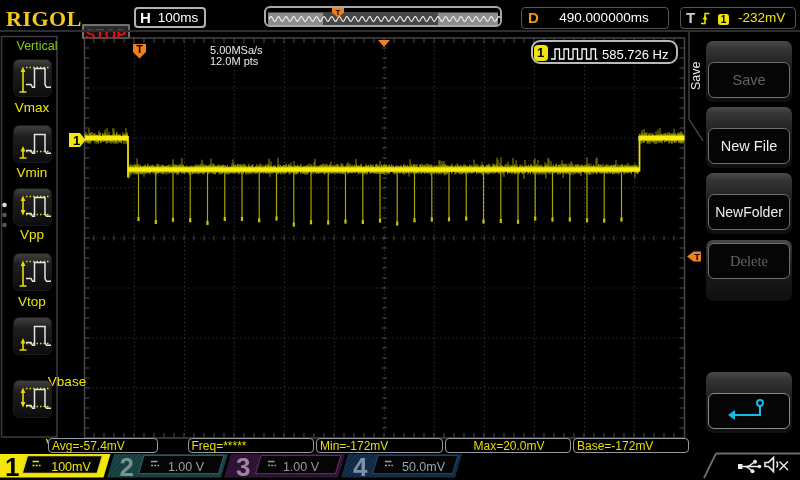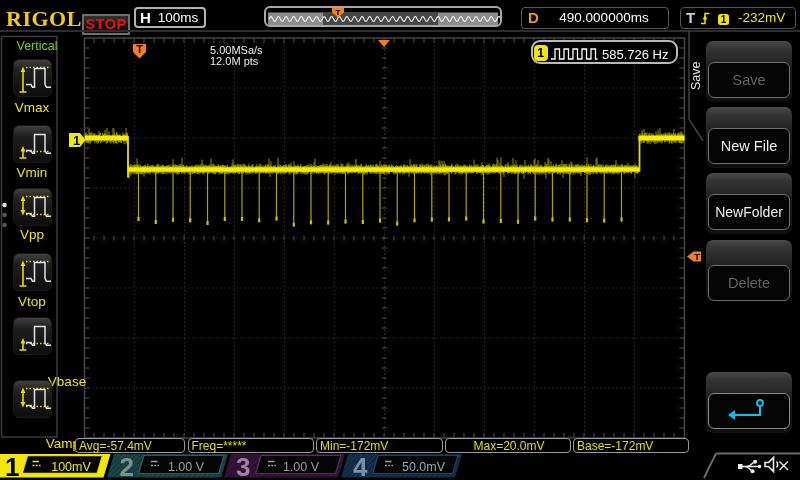--- a/index.html
+++ b/index.html
@@ -14,21 +14,21 @@
   .lbtn{position:absolute;left:13px;width:39px;height:38px;border-radius:6px;
     background:linear-gradient(#404040 0%,#1f1f1f 28%,#0d0d0d 100%);border:1px solid #1a1a1a;box-sizing:border-box;}
   .llab{position:absolute;left:0;width:64px;text-align:center;color:#f0e40a;font-size:13.5px;}
   .meas{position:absolute;top:438px;height:15px;background:#000;border:1px solid #9a9a9a;
     border-radius:4px;color:#e8de00;font-size:12px;line-height:14px;padding-left:3px;box-sizing:border-box;}
 </style></head><body>
 <div id="scr">
 
 <div class="abs" style="left:6px;top:6px;font-family:'Liberation Serif',serif;font-weight:bold;
   font-size:22px;color:#f5c91a;letter-spacing:0.5px;">RIGOL</div>
-<div class="box" style="left:82px;top:14px;width:48px;height:21px;border:2px solid #6f6f6f;border-radius:1px;
+<div class="box" style="left:82px;top:24px;width:48px;height:15px;border:2px solid #6f6f6f;border-radius:1px;
   background:linear-gradient(#313131,#141414 60%,#0d0d0d);
   color:#e81010;font-weight:bold;font-size:14.5px;text-align:center;line-height:17px;letter-spacing:.5px;">STOP</div>
 <div class="box" style="left:134px;top:7px;width:72px;height:21px;border:2px solid #b2b2b2;">
   <span class="abs" style="left:4px;top:0px;color:#fff;font-weight:bold;font-size:15px;line-height:17px;">H</span>
   <span class="abs" style="left:16px;top:0;width:52px;text-align:center;color:#fff;font-size:13.5px;line-height:17px;">100ms</span>
     </div>
 <div class="abs" style="left:210px;top:6px;color:#ececec;font-size:11px;line-height:11px;margin-top:39px;">5.00MSa/s<br>12.0M pts</div>
 <div class="box" style="left:264px;top:6px;width:238px;height:21px;border:2px solid #a8a8a8;border-radius:6px;">
 <svg width="234" height="17" style="position:absolute;left:0;top:0">
   <rect x="2" y="4.5" width="230" height="12.5" fill="#8d8d8d"></rect>
@@ -163,30 +163,30 @@
   <text x="-32" y="12" transform="rotate(-90)" font-size="12.5" fill="#ececec" font-family="Liberation Sans">Save</text>
     </svg>
 <div class="slot" style="top:41px;"></div>
 <div class="slot" style="top:107px;"></div>
 <div class="slot" style="top:173px;"></div>
 <div class="slot" style="top:239.5px;"></div>
 <div class="slot" style="top:371.5px;"></div>
 <div class="btn dis" style="top:62px;">Save</div>
 <div class="btn" style="top:128px;">New File</div>
 <div class="btn" style="top:194px;font-size:14px;">NewFolder</div>
-<div class="btn dis" style="top:265px;">Delete</div>
+<div class="btn dis" style="top:243px;font-family:Liberation Serif, serif;">Delete</div>
 <div class="btn" style="top:392.5px;border-color:#8a8a8a;">
   <svg width="44" height="26">
         <path d="M8,17 H33 V7" stroke="#18b8e8" stroke-width="2" fill="none"></path>
   <polygon points="8,12 8,22 1,17" fill="#18b8e8"></polygon>
   <circle cx="33" cy="5" r="3" fill="none" stroke="#18b8e8" stroke-width="2"></circle>
       </svg>
     </div>
 
-<div class="meas" style="left:75px;width:110px;">Avg=-57.4mV</div>
+<div class="meas" style="left:48px;width:110px;">Avg=-57.4mV</div>
 <div class="meas" style="left:187.5px;width:126.5px;">Freq=*****</div>
 <div class="meas" style="left:316px;width:126.5px;">Min=-172mV</div>
 <div class="meas" style="left:444.5px;width:126.5px;padding-left:28px;">Max=20.0mV</div>
 <div class="meas" style="left:573px;width:116px;">Base=-172mV</div>
 
 <svg class="abs" style="left:0;top:452px" width="800" height="28" viewBox="0 0 800 28">
   <defs>
     <pattern id="h2" patternUnits="userSpaceOnUse" width="3.5" height="3.5" patternTransform="rotate(45)">
       <rect width="3.5" height="3.5" fill="#1b4546"></rect>
           <line x1="0" y1="0" x2="0" y2="3.5" stroke="#0d2b2c" stroke-width="1.2"></line>

